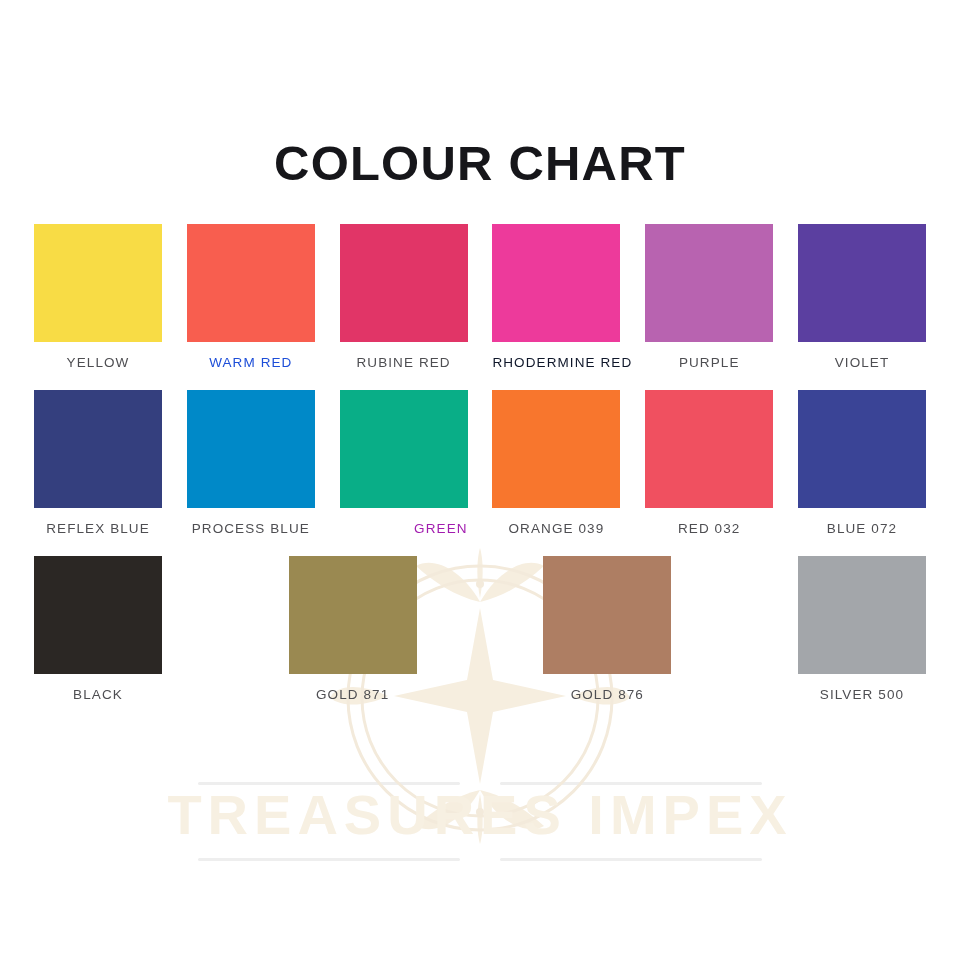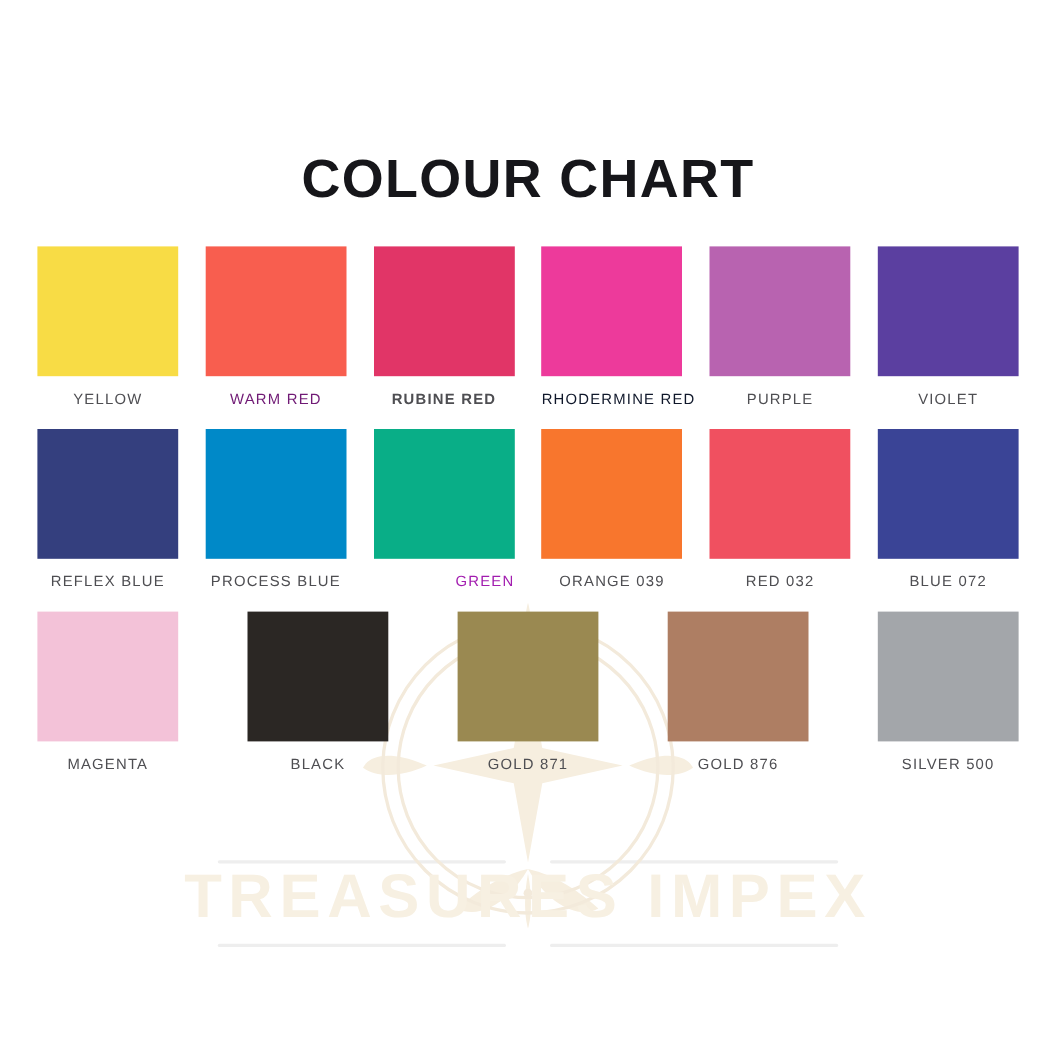--- a/index.html
+++ b/index.html
@@ -162,25 +162,25 @@
 
   <div id="grid">
 
     <div class="swatch-row">
       <div class="swatch-cell">
         <div class="swatch-chip" style="background-color: rgb(248, 220, 69);"></div>
         <div class="swatch-label" style="color: rgb(78, 78, 82);">YELLOW</div>
       </div>
       <div class="swatch-cell">
         <div class="swatch-chip" style="background-color: rgb(248, 94, 79);"></div>
-        <div class="swatch-label" style="color: #701a75;">WARM RED</div>
+        <div class="swatch-label" style="color: #1d4ed8;">WARM RED</div>
       </div>
       <div class="swatch-cell">
         <div class="swatch-chip" style="background-color: rgb(225, 53, 103);"></div>
-        <div class="swatch-label" style="color: rgb(78, 78, 82); font-weight: bold;">RUBINE RED</div>
+        <div class="swatch-label" style="color: rgb(78, 78, 82);">RUBINE RED</div>
       </div>
       <div class="swatch-cell">
         <div class="swatch-chip" style="background-color: rgb(237, 58, 155);"></div>
         <div class="swatch-label" style="color: #0f172a;">RHODERMINE RED</div>
       </div>
       <div class="swatch-cell">
         <div class="swatch-chip" style="background-color: rgb(184, 99, 176);"></div>
         <div class="swatch-label" style="color: rgb(78, 78, 82);">PURPLE</div>
       </div>
       <div class="swatch-cell">
@@ -211,24 +211,20 @@
         <div class="swatch-label" style="color: rgb(78, 78, 82);">RED 032</div>
       </div>
       <div class="swatch-cell">
         <div class="swatch-chip" style="background-color: rgb(58, 68, 150);"></div>
         <div class="swatch-label" style="color: rgb(78, 78, 82);">BLUE 072</div>
       </div>
     </div>
 
     <div class="swatch-row">
       <div class="swatch-cell">
-        <div class="swatch-chip" style="background-color: rgb(243, 194, 216);"></div>
-        <div class="swatch-label" style="color: rgb(78, 78, 82);">MAGENTA</div>
-      </div>
-      <div class="swatch-cell">
         <div class="swatch-chip" style="background-color: rgb(43, 39, 36);"></div>
         <div class="swatch-label" style="color: rgb(78, 78, 82);">BLACK</div>
       </div>
       <div class="swatch-cell">
         <div class="swatch-chip" style="background-color: rgb(154, 137, 81);"></div>
         <div class="swatch-label" style="color: rgb(78, 78, 82);">GOLD 871</div>
       </div>
       <div class="swatch-cell">
         <div class="swatch-chip" style="background-color: rgb(174, 126, 99);"></div>
         <div class="swatch-label" style="color: rgb(78, 78, 82);">GOLD 876</div>

